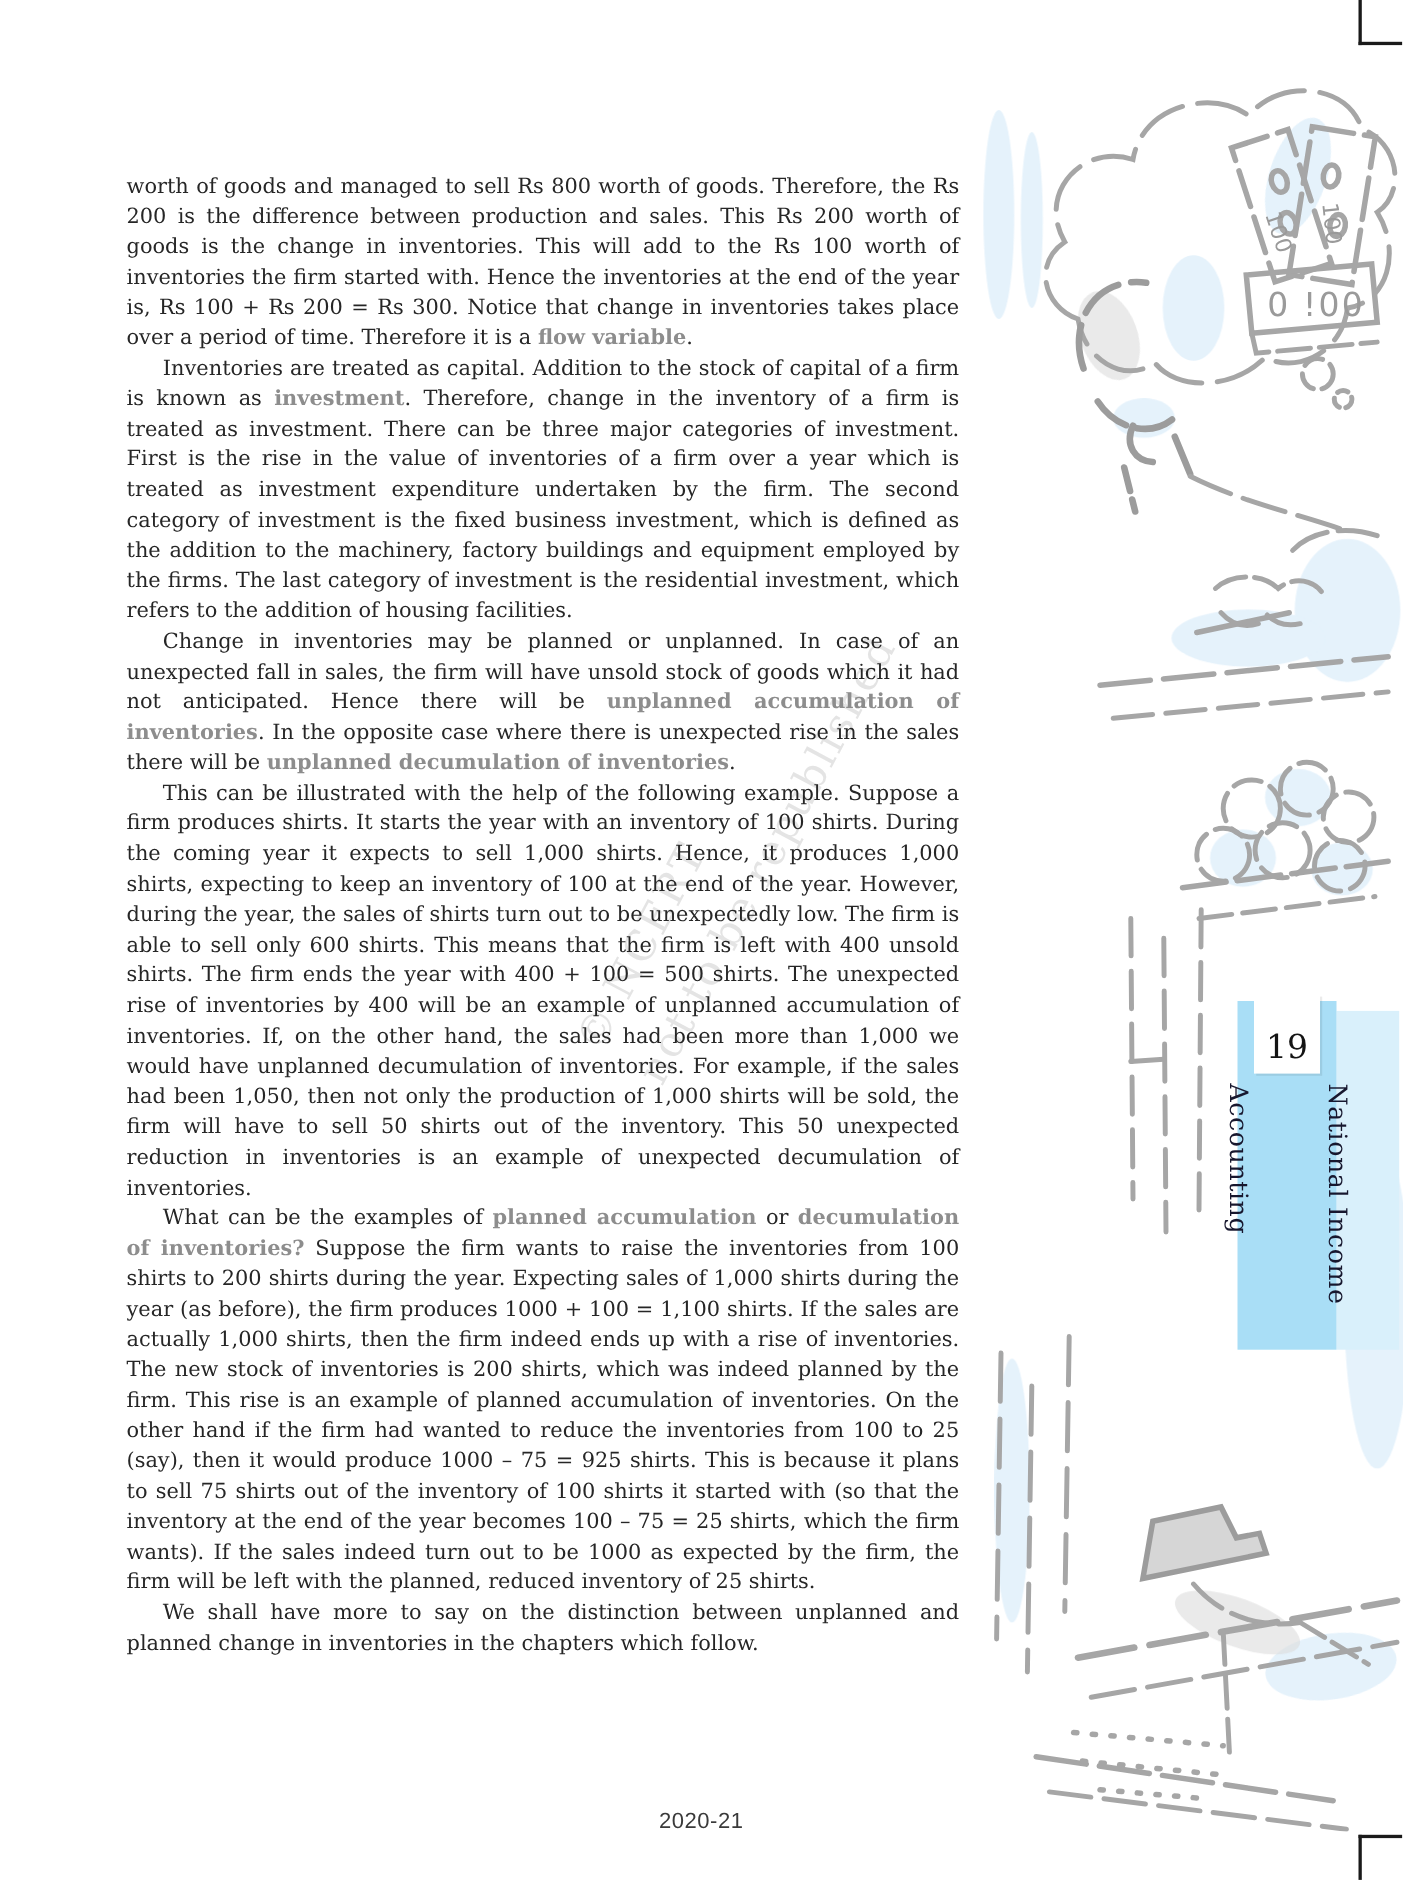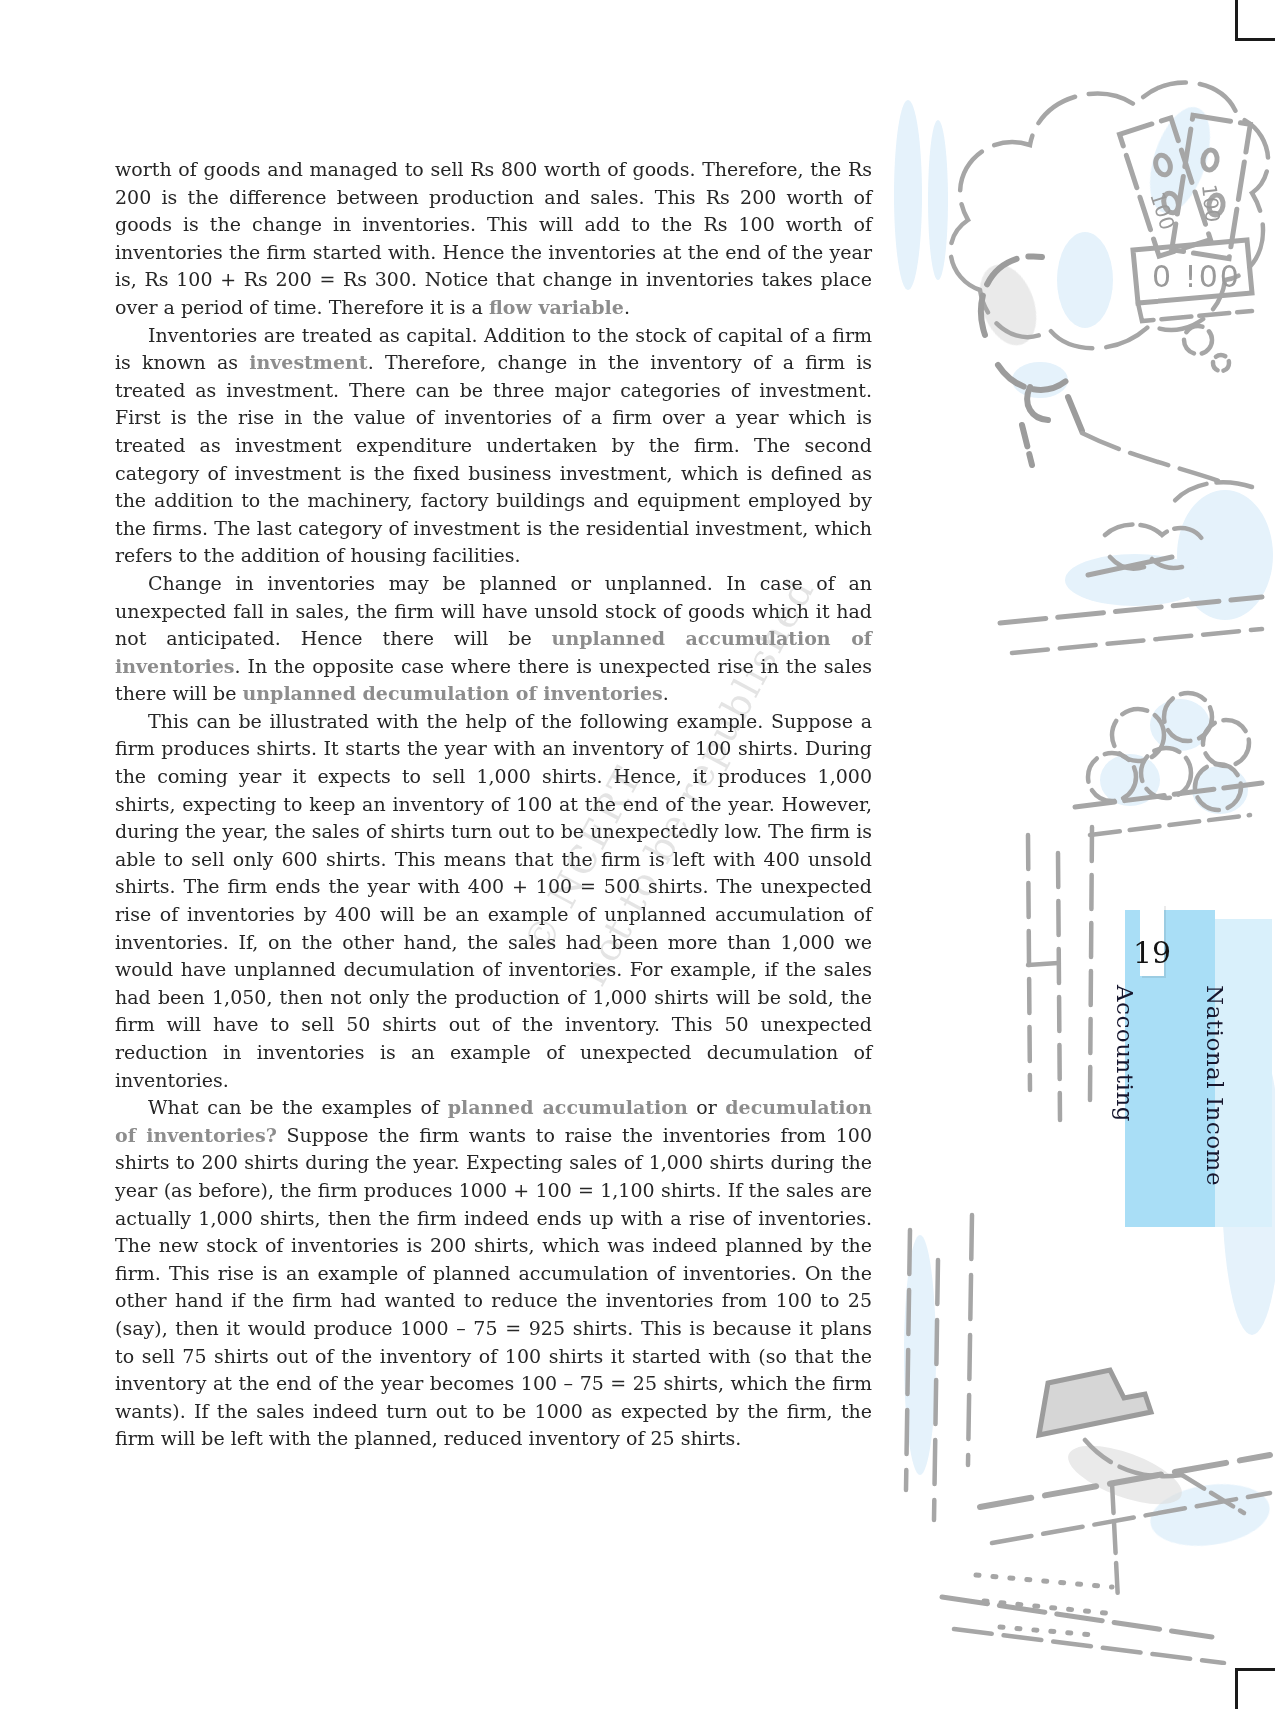--- a/index.html
+++ b/index.html
@@ -34,21 +34,21 @@
     pointer-events:none;white-space:nowrap;
   }
 
   
   .illustration{position:absolute;left:880px;top:35px;width:395px;height:1630px;}
 
   
   .tab-light{position:absolute;left:1215px;top:919px;width:57px;height:308px;background:#d9f0fb;}
   .tab-dark{position:absolute;left:1125px;top:910px;width:90px;height:317px;background:#a9def6;}
   .tab-number-box{
-    position:absolute;left:1140px;top:904px;width:24px;height:72px;
+    position:absolute;left:1140px;top:904px;width:60px;height:72px;
     background:#ffffff;box-shadow:2px 2px 0 rgba(0,0,0,0.08);
     display:flex;align-items:flex-end;justify-content:center;
     font-size:30px;color:#141414;padding-bottom:6px;box-sizing:border-box;
   }
   .tab-title{
     position:absolute;left:1125px;top:985px;width:90px;height:242px;
     writing-mode:vertical-rl;
     font-size:23px;color:#17172e;
     display:flex;align-items:center;justify-content:flex-start;
     letter-spacing:0.5px;
@@ -190,16 +190,18 @@
     <span>19</span>
   </div>
   <div class="tab-title">National Income Accounting</div>
 
   <div class="body-text">
       <p class=""><span>worth of goods and managed to sell Rs 800 worth of goods. Therefore, the Rs 200 is the difference between production and sales. This Rs 200 worth of goods is the change in inventories. This will add to the Rs 100 worth of inventories the firm started with. Hence the inventories at the end of the year is, Rs 100 + Rs 200 = Rs 300. Notice that change in inventories takes place over a period of time. Therefore it is a </span><span class="bold-gray">flow variable</span><span>.</span></p>
       <p class="indent"><span>Inventories are treated as capital. Addition to the stock of capital of a firm is known as </span><span class="bold-gray">investment</span><span>. Therefore, change in the inventory of a firm is treated as investment. There can be three major categories of investment. First is the rise in the value of inventories of a firm over a year which is treated as investment expenditure undertaken by the firm. The second category of investment is the fixed business investment, which is defined as the addition to the machinery, factory buildings and equipment employed by the firms. The last category of investment is the residential investment, which refers to the addition of housing facilities.</span></p>
       <p class="indent"><span>Change in inventories may be planned or unplanned. In case of an unexpected fall in sales, the firm will have unsold stock of goods which it had not anticipated. Hence there will be </span><span class="bold-gray">unplanned accumulation of inventories</span><span>. In the opposite case where there is unexpected rise in the sales there will be </span><span class="bold-gray">unplanned decumulation of inventories</span><span>.</span></p>
       <p class="indent"><span>This can be illustrated with the help of the following example. Suppose a firm produces shirts. It starts the year with an inventory of 100 shirts. During the coming year it expects to sell 1,000 shirts. Hence, it produces 1,000 shirts, expecting to keep an inventory of 100 at the end of the year. However, during the year, the sales of shirts turn out to be unexpectedly low. The firm is able to sell only 600 shirts. This means that the firm is left with 400 unsold shirts. The firm ends the year with 400 + 100 = 500 shirts. The unexpected rise of inventories by 400 will be an example of unplanned accumulation of inventories. If, on the other hand, the sales had been more than 1,000 we would have unplanned decumulation of inventories. For example, if the sales had been 1,050, then not only the production of 1,000 shirts will be sold, the firm will have to sell 50 shirts out of the inventory. This 50 unexpected reduction in inventories is an example of unexpected decumulation of inventories.</span></p>
       <p class="indent"><span>What can be the examples of </span><span class="bold-gray">planned accumulation</span><span> or </span><span class="bold-gray">decumulation of inventories?</span><span> Suppose the firm wants to raise the inventories from 100 shirts to 200 shirts during the year. Expecting sales of 1,000 shirts during the year (as before), the firm produces 1000 + 100 = 1,100 shirts. If the sales are actually 1,000 shirts, then the firm indeed ends up with a rise of inventories. The new stock of inventories is 200 shirts, which was indeed planned by the firm. This rise is an example of planned accumulation of inventories. On the other hand if the firm had wanted to reduce the inventories from 100 to 25 (say), then it would produce 1000 – 75 = 925 shirts. This is because it plans to sell 75 shirts out of the inventory of 100 shirts it started with (so that the inventory at the end of the year becomes 100 – 75 = 25 shirts, which the firm wants). If the sales indeed turn out to be 1000 as expected by the firm, the firm will be left with the planned, reduced inventory of 25 shirts.</span></p>
+      <p class="indent"><span>We shall have more to say on the distinction between unplanned and planned change in inventories in the chapters which follow.</span></p>
     </div>
 
+  <div class="footer">2020-21</div>
 
 </div>
 
 </body></html>

